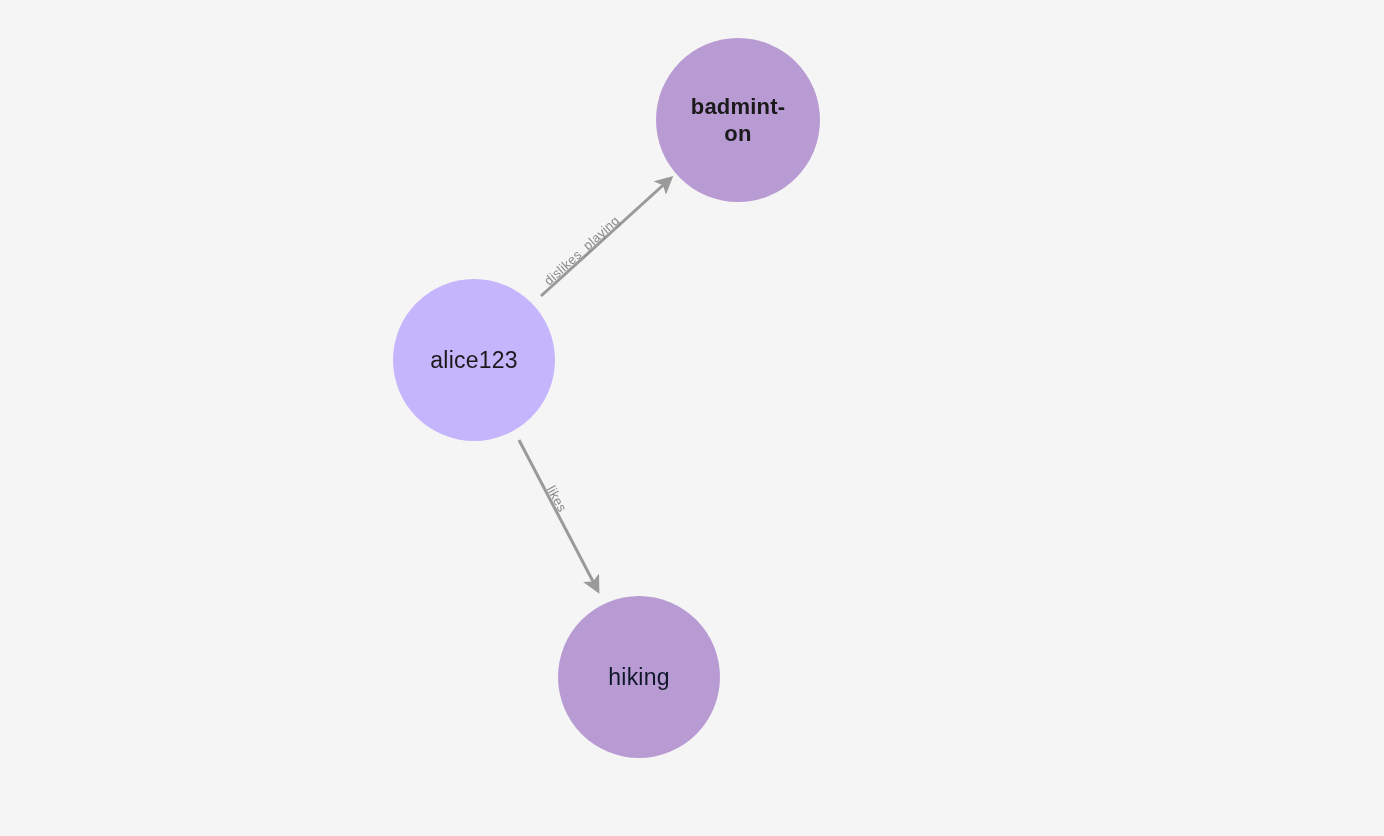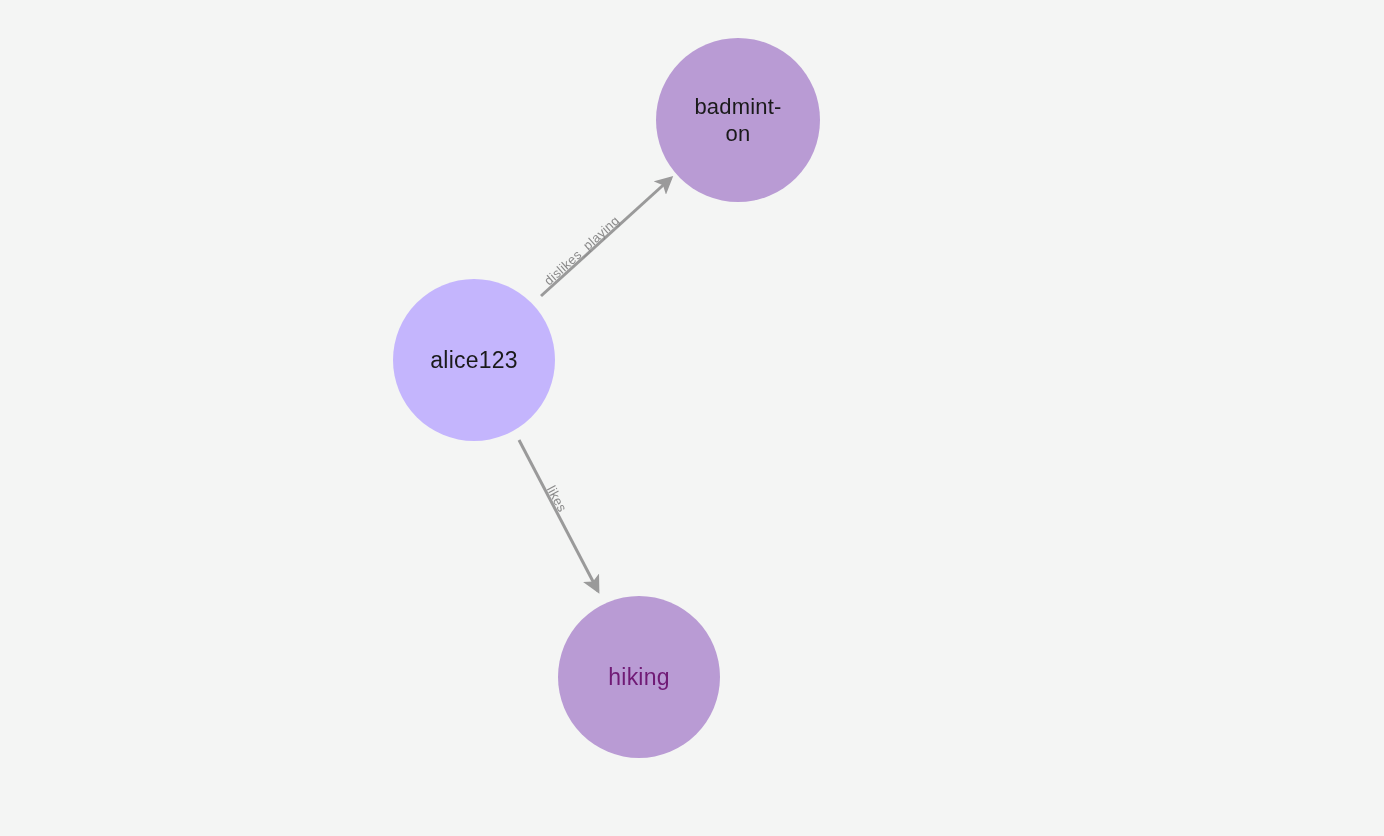--- a/index.html
+++ b/index.html
@@ -82,22 +82,22 @@
   </svg>
 
   <div class="edge-label" id="edge-label-0" style="left: 541px; top: 277px; transform: rotate(-42deg); color: rgb(138, 138, 138);">dislikes_playing</div>
 
   <div class="edge-label" id="edge-label-1" style="left: 557px; top: 483px; transform: rotate(62deg); color: rgb(138, 138, 138);">likes</div>
 
   <div class="node-circle" id="node-0" style="left: 393px; top: 279px; width: 162px; height: 162px; background: #c4b5fd;">
     <span class="node-label big" style="color: rgb(26, 26, 26);">alice123</span>
   </div>
 
-  <div class="node-circle" id="node-1" style="left: 656px; top: 38px; width: 164px; height: 164px; background: rgb(185, 155, 212);">
+  <div class="node-circle" id="node-1" style="left: 656px; top: 38px; width: 164px; height: 164px; background: rgb(185, 155, 212); font-weight: bold;">
     <span class="node-label" style="color: rgb(26, 26, 26);">badmint-
 on</span>
   </div>
 
   <div class="node-circle" id="node-2" style="left: 558px; top: 596px; width: 162px; height: 162px; background: rgb(185, 155, 212);">
-    <span class="node-label big" style="color: #701a75;">hiking</span>
+    <span class="node-label big" style="color: #0f172a;">hiking</span>
   </div>
 
 </div>
 
 </body></html>

